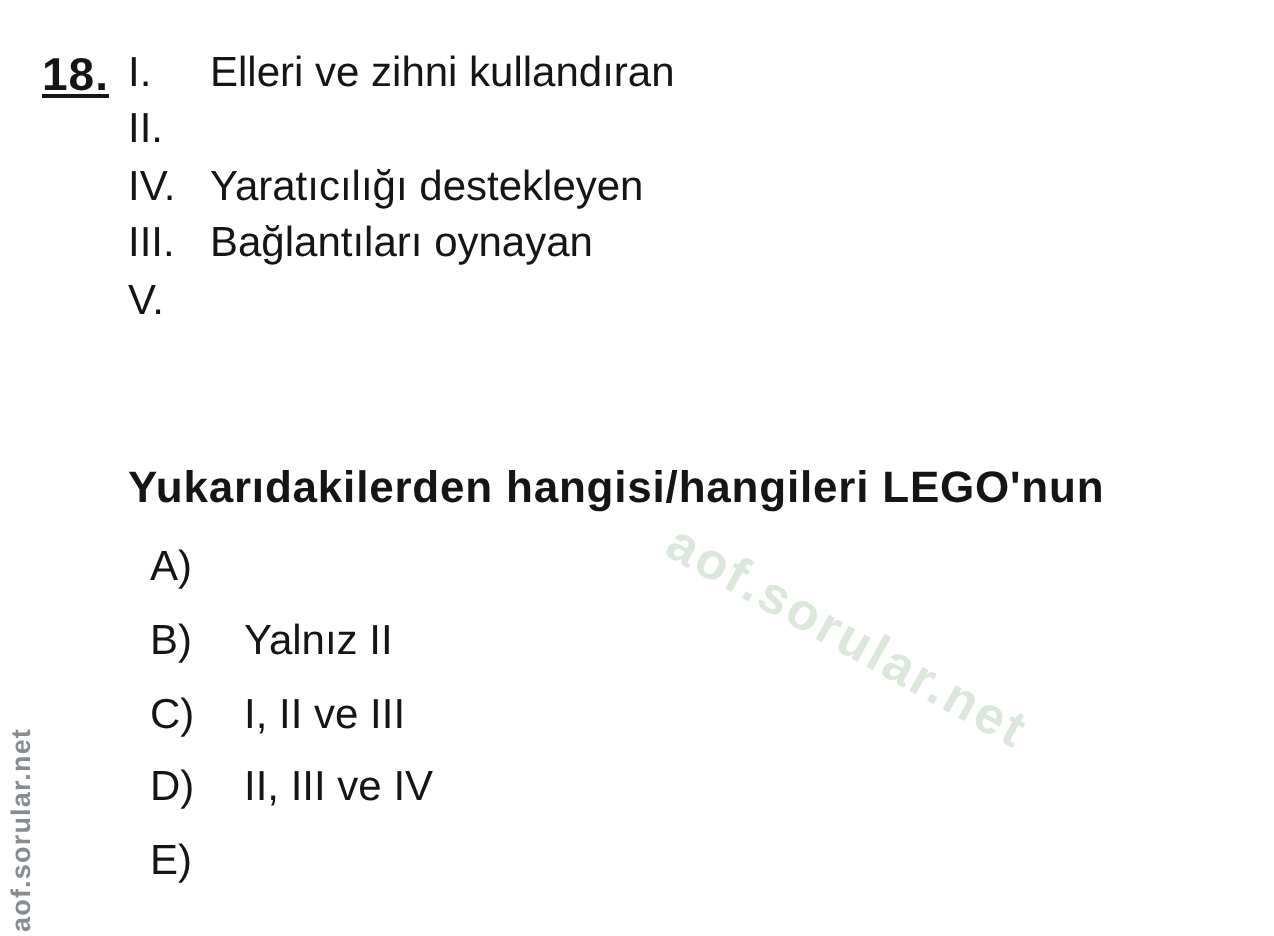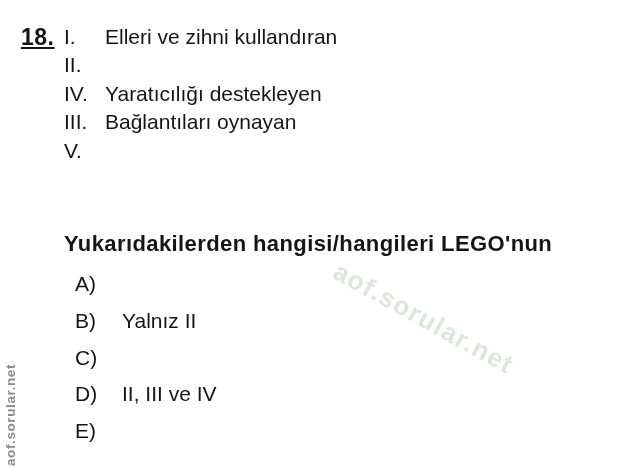--- a/index.html
+++ b/index.html
@@ -115,20 +115,21 @@
     <div class="options">
       <div class="option-row">
         <span class="option-letter">A)</span>
       </div>
       <div class="option-row">
         <span class="option-letter">B)</span>
         <span class="option-text">Yalnız II</span>
       </div>
       <div class="option-row">
         <span class="option-letter">C)</span>
+        <span class="option-text">I, II ve III</span>
       </div>
       <div class="option-row">
         <span class="option-letter">D)</span>
         <span class="option-text">II, III ve IV</span>
       </div>
       <div class="option-row">
         <span class="option-letter">E)</span>
       </div>
     </div>
 

